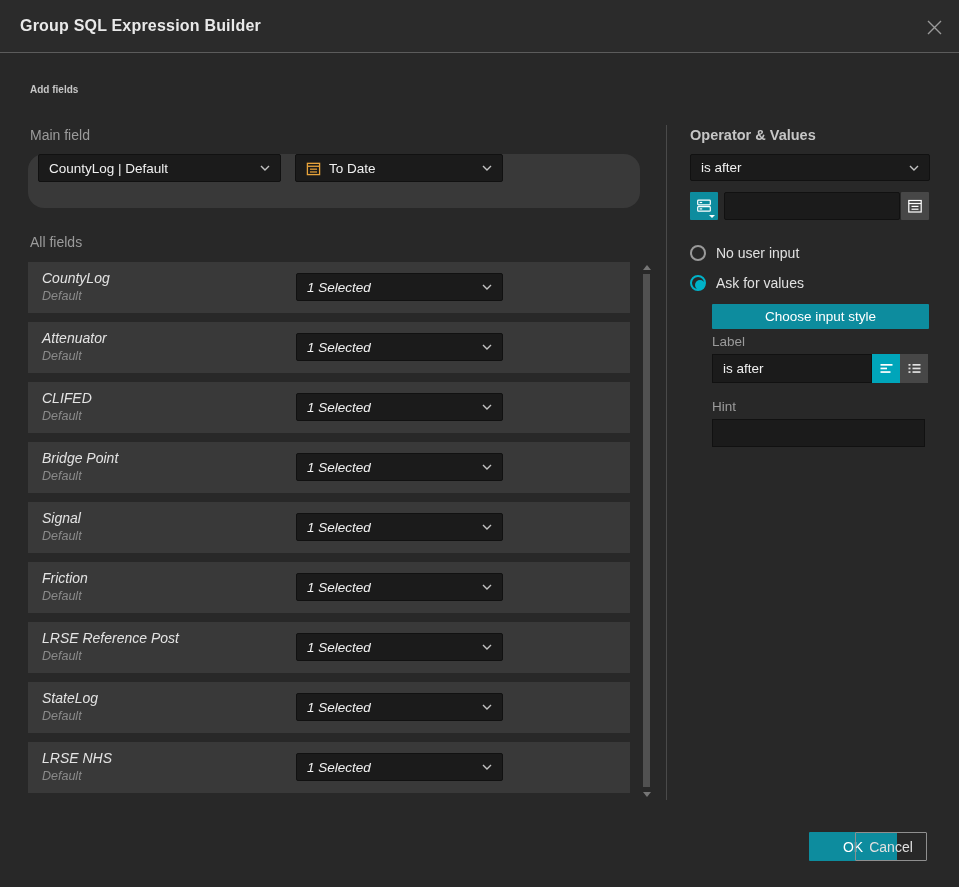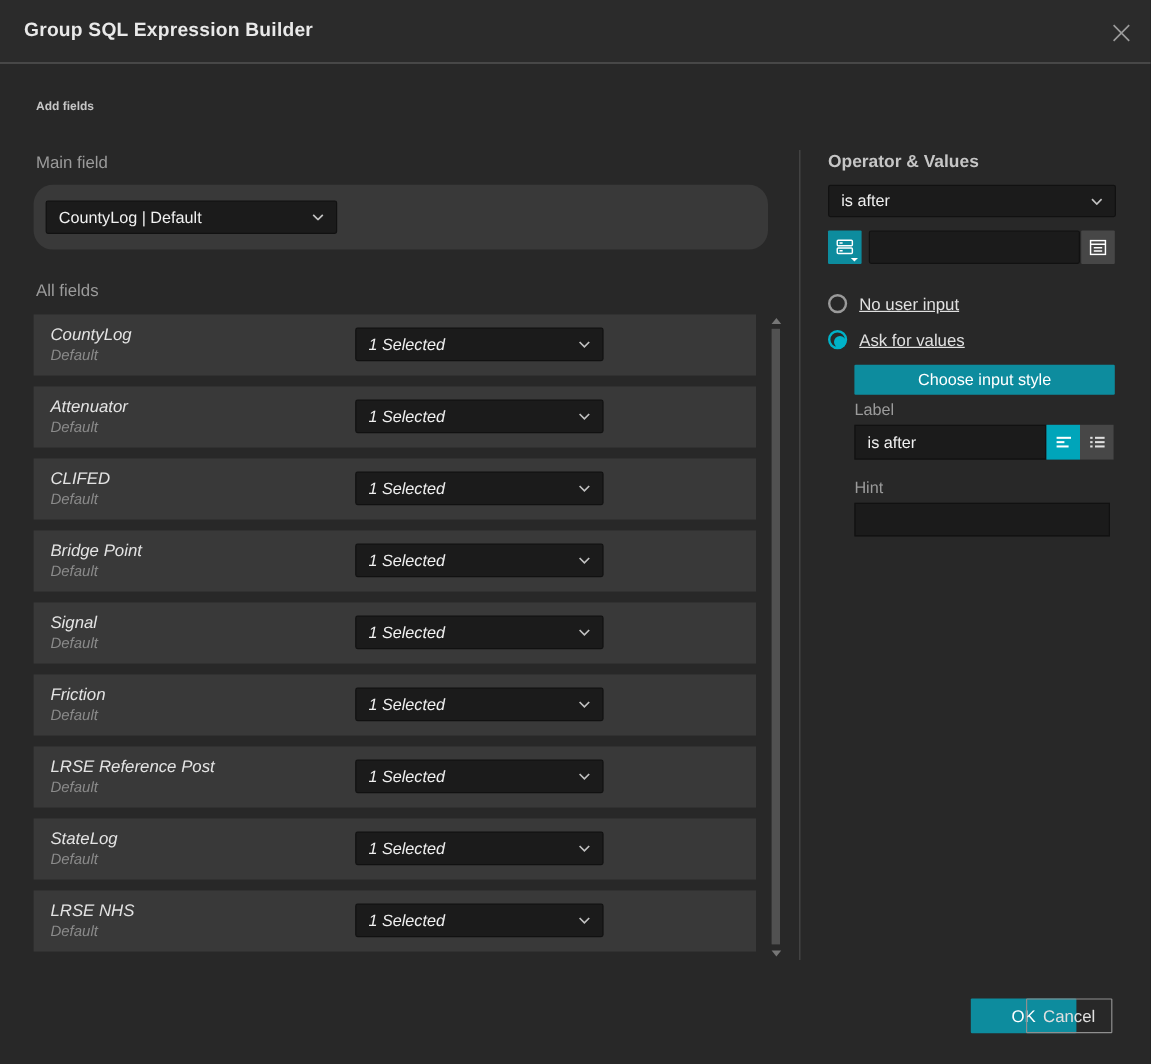--- a/index.html
+++ b/index.html
@@ -34,21 +34,21 @@
   .select {
     background:#1b1b1b; border:1px solid #111; border-radius:2px;
     display:flex; align-items:center; padding:0 10px; cursor:pointer;
   }
   .select .sel-text { font-size:13.5px; color:#f0f0f0; flex:1; white-space:nowrap; overflow:hidden; }
   .select .chev { flex:none; margin-left:6px; display:flex; }
 
   
   .main-field-card {
     position:absolute; left:28px; top:154px; width:612px; height:54px;
-    background:#393939; display:flex; align-items:center; padding-left:10px;border-radius:16px;
+    background:#393939; display:flex; padding-left:10px;border-radius:16px;
   }
   .main-field-card .field-select { width:243px; height:28px; }
   .main-field-card .date-select  { width:208px; height:28px; margin-left:14px; }
   .cal-amber { margin-right:8px; display:flex; }
 
   
   .fields-list { position:absolute; left:28px; top:262px; width:602px;font-style:italic; }
   .field-row {
     position:relative; height:51px; margin-bottom:9px; background:#393939;
     padding:8px 0 0 14px;
@@ -102,21 +102,21 @@
   .radio-row { position:absolute; left:690px; display:flex; align-items:center; cursor:pointer; }
   .radio-circle {
     width:16px; height:16px; border-radius:50%; border:2px solid #9a9a9a;
     flex:none; position:relative;
   }
   .radio-row.selected .radio-circle { border-color:#00b2c8; }
   .radio-row.selected .radio-circle::after {
     content:""; position:absolute; left:3px; top:3px; width:10px; height:10px;
     border-radius:50%; background:#00b2c8;
   }
-  .radio-label { margin-left:10px; font-size:14px; color:#e0e0e0;text-decoration:underline; }
+  .radio-label { margin-left:10px; font-size:14px; color:#e0e0e0; }
 
   .choose-input-btn {
     position:absolute; left:712px; top:304px; width:217px; height:25px;
     background:#0d8c9e; color:#fff; font-size:13.5px; border:none;
     display:flex; align-items:center; justify-content:center; cursor:pointer;
     border-radius:1px; font-family:"Liberation Sans", sans-serif;
   }
 
   .label-caption { position:absolute; left:712px; top:334px; font-size:13.5px; color:#9b9b9b; }
   .label-input {
@@ -164,20 +164,36 @@
       </svg>
     </div>
   </div>
 
   <div class="section-heading" style="left:30px; top:84px;">Add fields</div>
   <div class="sub-label" style="left:30px; top:127px;">Main field</div>
 
   <div class="main-field-card">
     <div class="select field-select">
       <span class="sel-text">CountyLog | Default</span>
+      <span class="chev">
+        <svg width="10" height="6" viewBox="0 0 10 6">
+            <path d="M1 1l4 4 4-4" stroke="#c2c2c2" stroke-width="1.4" fill="none"></path>
+          </svg>
+      </span>
+    </div>
+    <div class="select date-select">
+      <span class="cal-amber">
+        <svg width="15" height="15" viewBox="0 0 16 16">
+          <rect x="1.5" y="2.5" width="13" height="12" fill="none" stroke="#e8a33b" stroke-width="1.4"></rect>
+          <line x1="1.5" y1="5.6" x2="14.5" y2="5.6" stroke="#e8a33b" stroke-width="1.4"></line>
+          <line x1="4.2" y1="8.7" x2="11.8" y2="8.7" stroke="#e8a33b" stroke-width="1.3"></line>
+          <line x1="4.2" y1="11.7" x2="11.8" y2="11.7" stroke="#e8a33b" stroke-width="1.3"></line>
+        </svg>
+      </span>
+      <span class="sel-text">To Date</span>
       <span class="chev">
         <svg width="10" height="6" viewBox="0 0 10 6">
             <path d="M1 1l4 4 4-4" stroke="#c2c2c2" stroke-width="1.4" fill="none"></path>
           </svg>
       </span>
     </div>
   </div>
 
   <div class="sub-label" style="left:30px; top:234px;">All fields</div>
 

